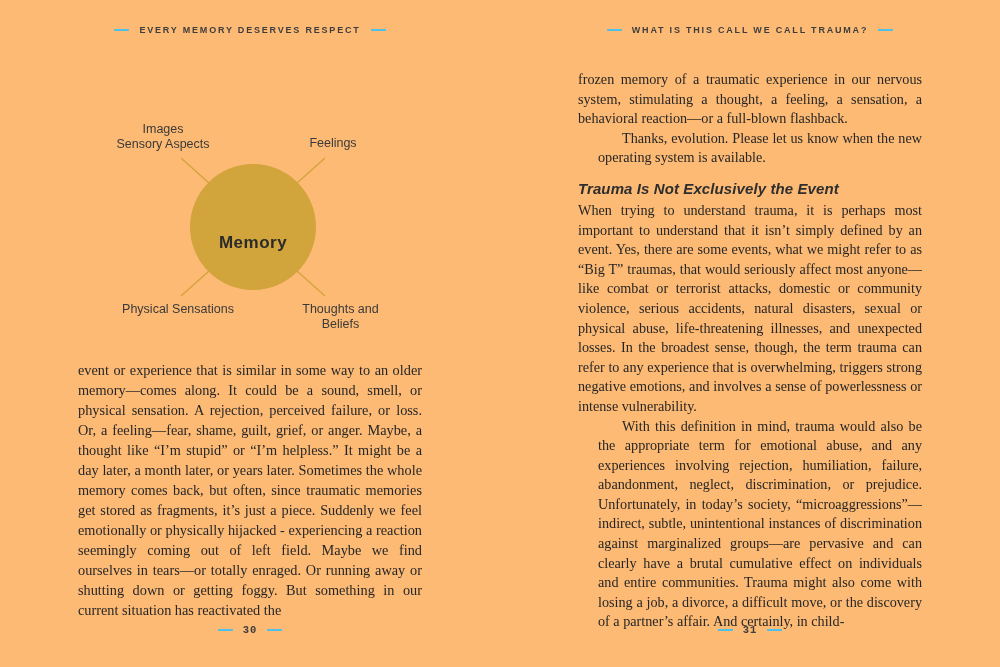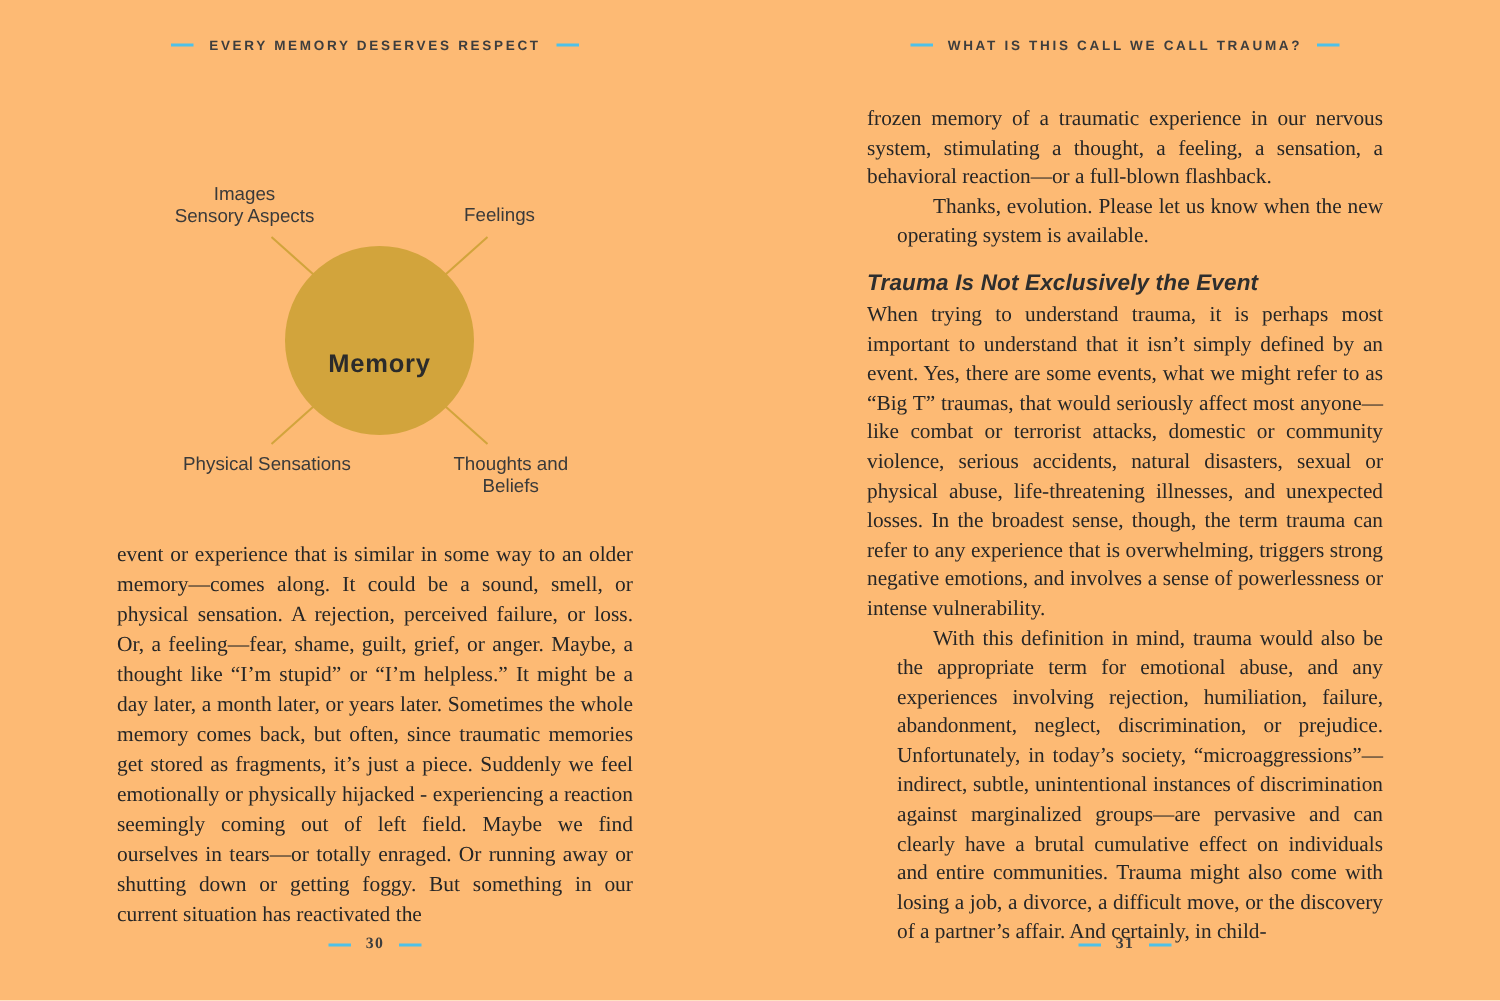--- a/index.html
+++ b/index.html
@@ -47,21 +47,21 @@
   }
   .running-head-text {
     font-family: "Liberation Sans", sans-serif;
     font-size: 9px;
     font-weight: 700;
     letter-spacing: 1.8px;
     color: var(--head-ink);
     white-space: nowrap;
   }
   .page-number-text {
-    font-family: Liberation Serif, serif;
+    font-family: Liberation Mono, monospace;
     font-size: 10.5px;
     font-weight: 700;
     letter-spacing: 1px;
     color: var(--head-ink);
   }
 
   
   .page-title {
     position: absolute;
     top: 74px;

